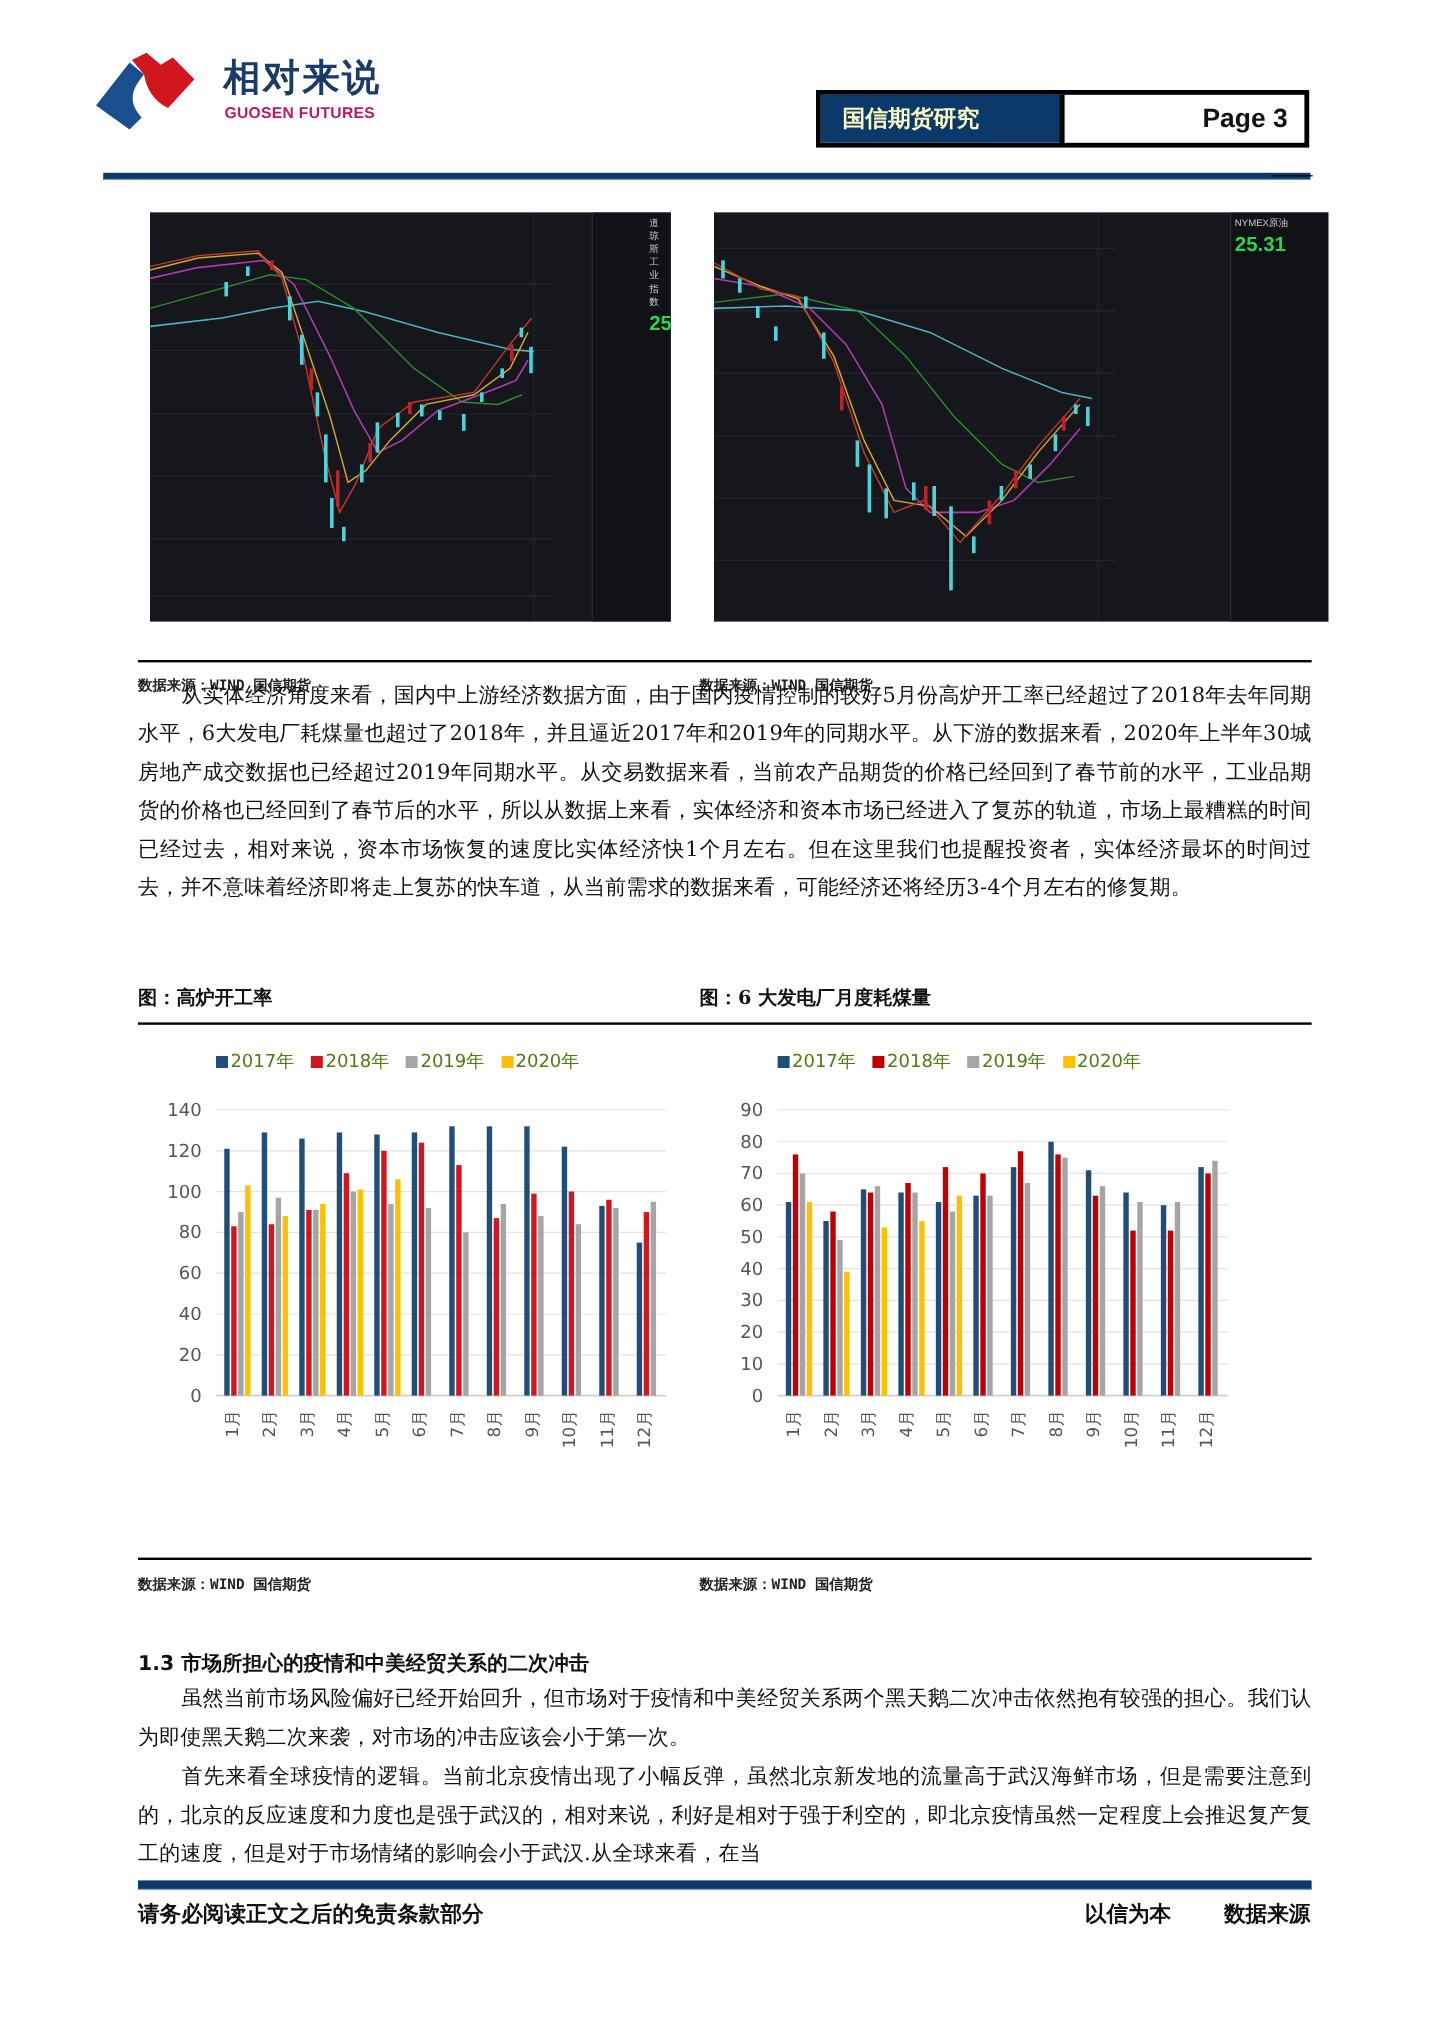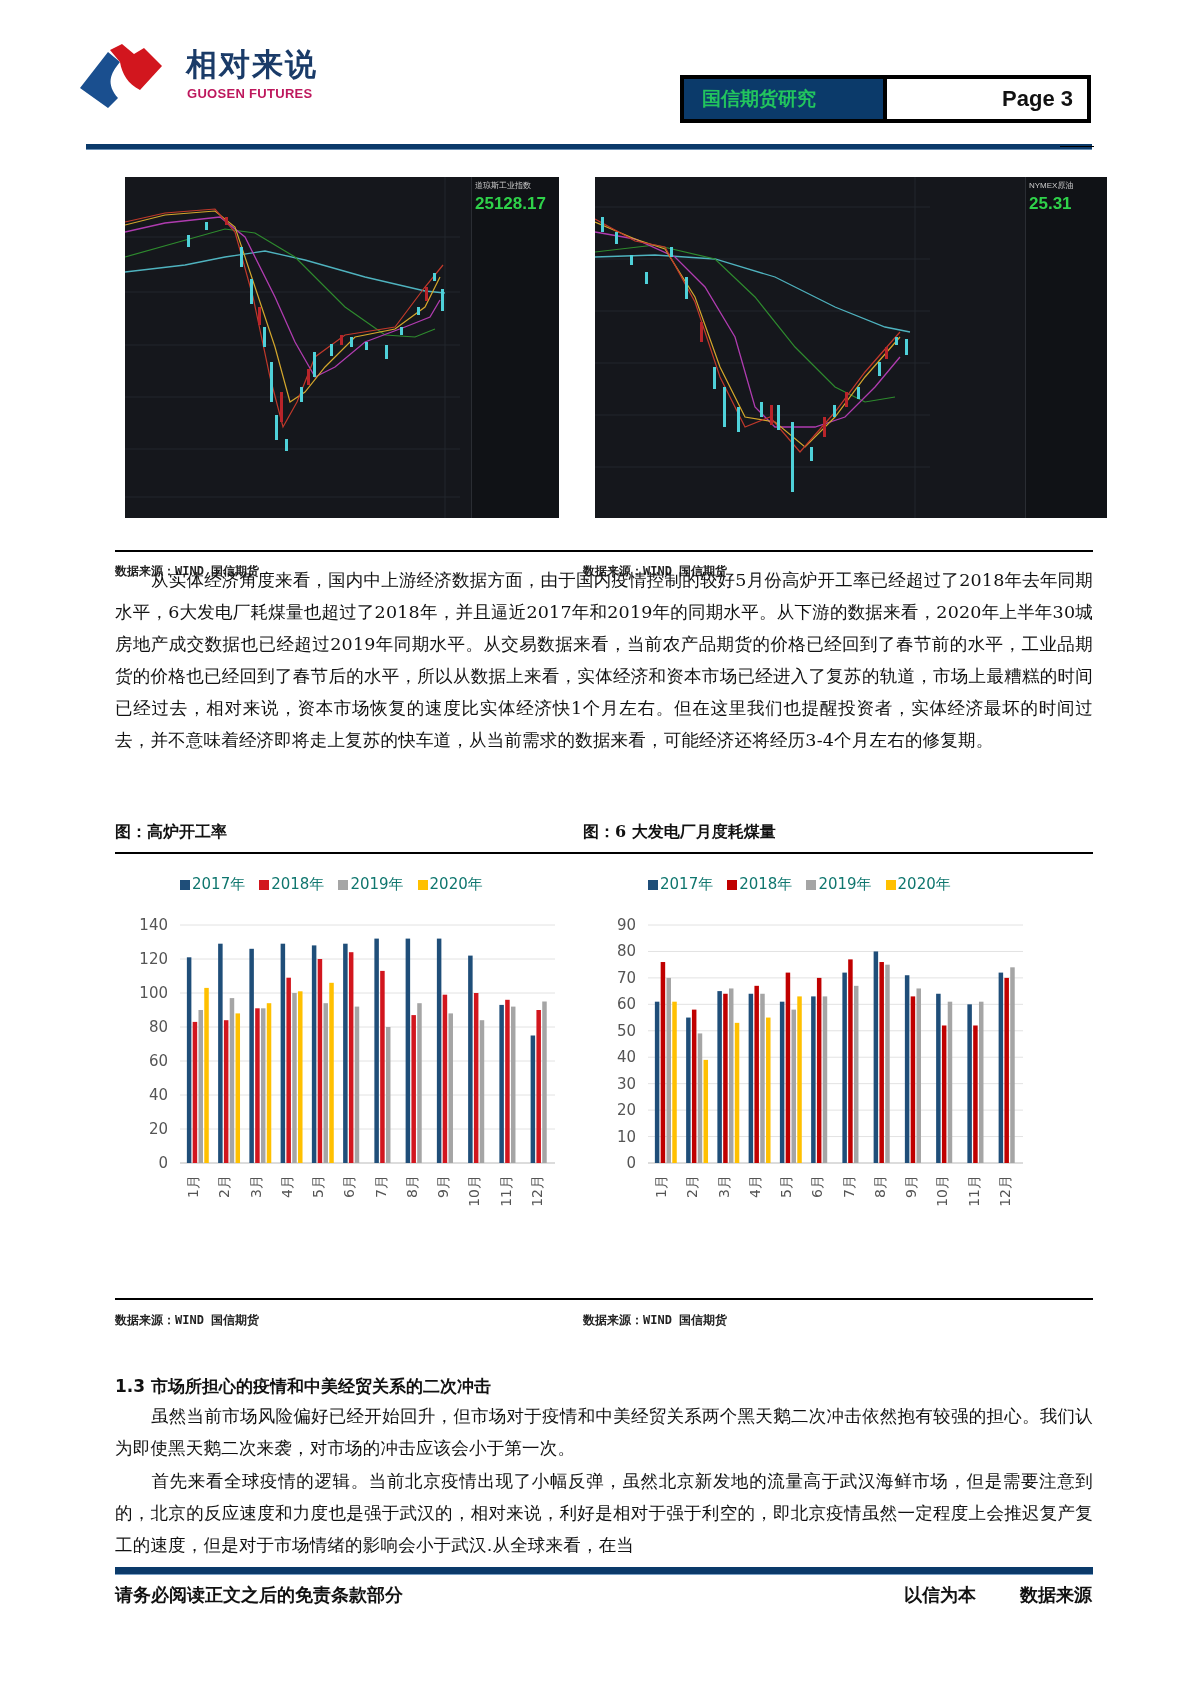--- a/index.html
+++ b/index.html
@@ -5,21 +5,21 @@
   * { box-sizing: border-box; margin: 0; padding: 0; }
   html, body { width: 1200px; height: 1698px; background: #ffffff; }
   body { position: relative; font-family: "DejaVu Serif", "Liberation Serif", serif; color: #111; overflow: hidden; }
 
   
   .logo { position: absolute; left: 70px; top: 40px; width: 260px; height: 70px; }
   .logo-mark { position: absolute; left: 0; top: 0; width: 110px; height: 70px; }
   .logo-cn { position: absolute; left: 116px; top: 4px; font-family: "DejaVu Sans", sans-serif; font-size: 31px; font-weight: bold; color: #1a3b68; letter-spacing: 2px; }
   .logo-en { position: absolute; left: 117px; top: 46px; font-family: "Liberation Sans", sans-serif; font-size: 13px; font-weight: bold; color: #be185d; letter-spacing: 0.3px; }
   .hdr-box { position: absolute; left: 680px; top: 75px; width: 411px; height: 48px; border: 4px solid #000; display: flex; }
-  .hdr-left { width: 203px; background: #0b3a6a; color: #22c55e; font-family: "DejaVu Sans", sans-serif; font-weight: bold; font-size: 19px; display: flex; align-items: center; padding-left: 18px; border-right: 4px solid #000; }
+  .hdr-left { width: 203px; background: #0b3a6a; color: #fef9c3; font-family: "DejaVu Sans", sans-serif; font-weight: bold; font-size: 19px; display: flex; align-items: center; padding-left: 18px; border-right: 4px solid #000; }
   .hdr-right { flex: 1; display: flex; align-items: center; justify-content: flex-end; padding-right: 14px; font-family: "Liberation Sans", sans-serif; font-weight: bold; font-size: 22px; }
   .hdr-rule { position: absolute; left: 86px; top: 144px; width: 1006px; height: 6px; background: #0b3a6a; border-bottom: 1px solid #6a8fb5; }
   .hdr-rule2 { position: absolute; left: 1060px; top: 146px; width: 34px; height: 1px; background: #000; }
 
   
   .shot { position: absolute; background: #15171c; overflow: hidden; }
   .shot1 { left: 125px; top: 177px; width: 434px; height: 341px; }
   .shot2 { left: 595px; top: 177px; width: 512px; height: 341px; }
   .shot svg { position: absolute; left: 0; top: 0; }
   .quote-panel { position: absolute; top: 0; right: 0; height: 100%; background: #101216; border-left: 1px solid #2a2d33; font-family: "Liberation Sans", sans-serif; color: #aaa; font-size: 6px; }
@@ -27,21 +27,21 @@
   .quote-price { padding: 0 3px; color: #2fd24a; font-size: 17px; font-weight: bold; font-family: "Liberation Sans Narrow", "Liberation Sans", sans-serif; }
 
   .rule { position: absolute; left: 115px; width: 978px; height: 2px; background: #000; }
   .caption { position: absolute; font-family: "DejaVu Sans Mono", monospace; font-size: 12px; font-weight: bold; color: #222; }
 
   .para { position: absolute; left: 115px; width: 978px; font-size: 17.5px; line-height: 32px; letter-spacing: 0.2px; text-align: justify; }
   .para .indent { display: inline-block; width: 36px; }
   .fig-title { position: absolute; font-size: 16px; font-weight: bold; }
 
   .chart { position: absolute; }
-  .legend { position: absolute; display: flex; gap: 14px; font-family: "DejaVu Sans", sans-serif; font-size: 15px; color: #0f766e; }
+  .legend { position: absolute; display: flex; gap: 14px; font-family: "DejaVu Sans", sans-serif; font-size: 15px; color: #4d7c0f; }
   .legend-item { display: flex; align-items: center; gap: 2px; }
   .legend-swatch { width: 10px; height: 10px; display: inline-block; }
 
   .section-title { position: absolute; left: 115px; top: 1375px; font-family: "DejaVu Sans", sans-serif; font-weight: bold; font-size: 17px; }
 
   .footer-rule { position: absolute; left: 115px; top: 1567px; width: 978px; height: 8px; background: #0b3a6a; border-bottom: 1px solid #7aa0c5; }
   .footer-left { position: absolute; left: 115px; top: 1583px; font-weight: bold; font-size: 18px; }
   .footer-right { position: absolute; right: 108px; top: 1583px; font-weight: bold; font-size: 18px; display: flex; gap: 44px; }
 </style>
 </head>
@@ -101,21 +101,21 @@
     </g>
     <g fill="#b8242a">
       <rect x="100" y="40" width="3" height="8"></rect>
         <rect x="133" y="130" width="3" height="18"></rect>
       <rect x="155" y="215" width="3" height="30"></rect>
         <rect x="182" y="192" width="3" height="16"></rect>
       <rect x="215" y="158" width="3" height="10"></rect>
         <rect x="300" y="110" width="3" height="14"></rect>
     </g>
   </svg>
-  <div class="quote-panel" style="width:88px;">
+  <div class="quote-panel" style="width:66px;padding-left:44px;">
     <div class="quote-title">道琼斯工业指数</div>
     <div class="quote-price">25128.17</div>
   </div>
 </div>
 
 <div class="shot shot2">
   <svg width="352" height="341">
     <g stroke="#23262c" stroke-width="1">
       <line x1="0" y1="30" x2="335" y2="30"></line>
         <line x1="0" y1="82" x2="335" y2="82"></line>

